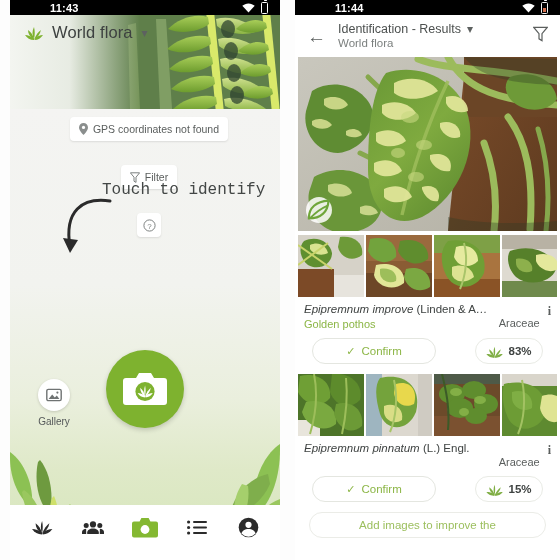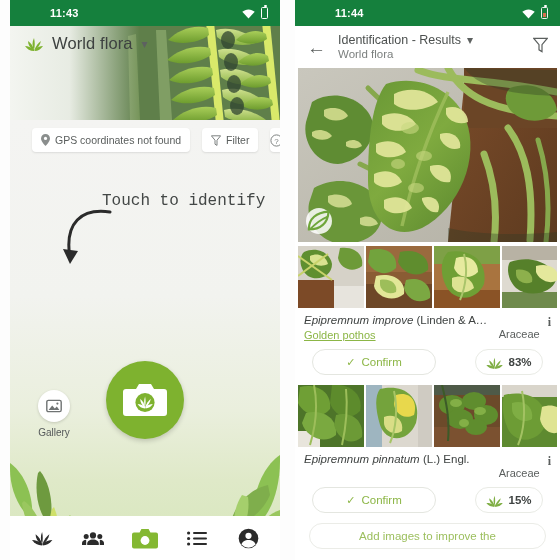--- a/index.html
+++ b/index.html
@@ -15,21 +15,21 @@
   .panel {
     position: relative;
     background: #ffffff;
     overflow: hidden;
   }
   .panel-left  { width: 270px; height: 560px; margin-left: 10px; }
   .panel-right { width: 265px; height: 560px; margin-left: 15px; }
 
   
   .statusbar {
-    height: 26px; background: #15803d;
+    height: 15px; background: #000000;
     display: flex; align-items: center;
     padding: 0 12px;
     color: #ffffff;
     font-size: 11px; font-weight: bold;
     letter-spacing: .2px;
   }
   .statusbar .time { margin-left: 28px; }
   .statusbar .sb-right { margin-left: auto; display: flex; align-items: center; gap: 6px; }
   .wifi-glyph { display:block; }
   .batt {
@@ -73,21 +73,21 @@
 
   
   .body-left {
     position: relative;
     height: calc(560px - 26px - 94px);
     background: linear-gradient(180deg,#f4f4f2 0%, #f2f3ef 40%, #eaefdd 66%, #dfe9c8 82%, #d6e6bb 100%);
     overflow: hidden;
   }
   .chip-row {
     position: absolute; top: 8px; left: 22px; right: 14px;
-    display: flex; align-items: center; gap: 12px; z-index: 6;
+    display: flex; align-items: center; gap: 24px; z-index: 6; flex-direction: column;
   }
   .chip {
     background: #ffffff; border-radius: 4px;
     height: 24px; display: flex; align-items: center; gap: 5px;
     padding: 0 9px; font-size: 10.5px; color: #5a5e5d;
     box-shadow: 0 1px 2px rgba(0,0,0,.10);
     white-space: nowrap;
   }
   .chip.round { width: 24px; padding: 0; justify-content: center; }
 
@@ -164,21 +164,21 @@
   .res-name-row {
     display: flex; align-items: flex-start; padding: 6px 6px 0 6px;
   }
   .res-names { flex: 1 1 auto; min-width: 0; }
   .sci-name {
     font-size: 11.5px; color: #3f4342; font-style: italic;
     text-decoration: underline; text-underline-offset: 2px;
     white-space: nowrap; overflow: hidden; text-overflow: ellipsis;
   }
   .sci-name .auth { font-style: normal; }
-  .common-name { font-size: 11px; color: #8cb646; margin-top: 3px; text-decoration: underline; }
+  .common-name { font-size: 11px; color: #8cb646; margin-top: 3px; }
   .family-col { text-align: right; padding-left: 6px; }
   .family { font-size: 11px; color: #5a5e5d; margin-top: 14px; }
   .info-i {
     font-size: 12px; color: #5a5e5d; font-weight: bold;
     margin-left: 8px; margin-top: 1px; font-family: "Liberation Serif", serif;
   }
 
   .action-row {
     display: flex; align-items: center; justify-content: space-between;
     padding: 8px 14px 0 14px;

